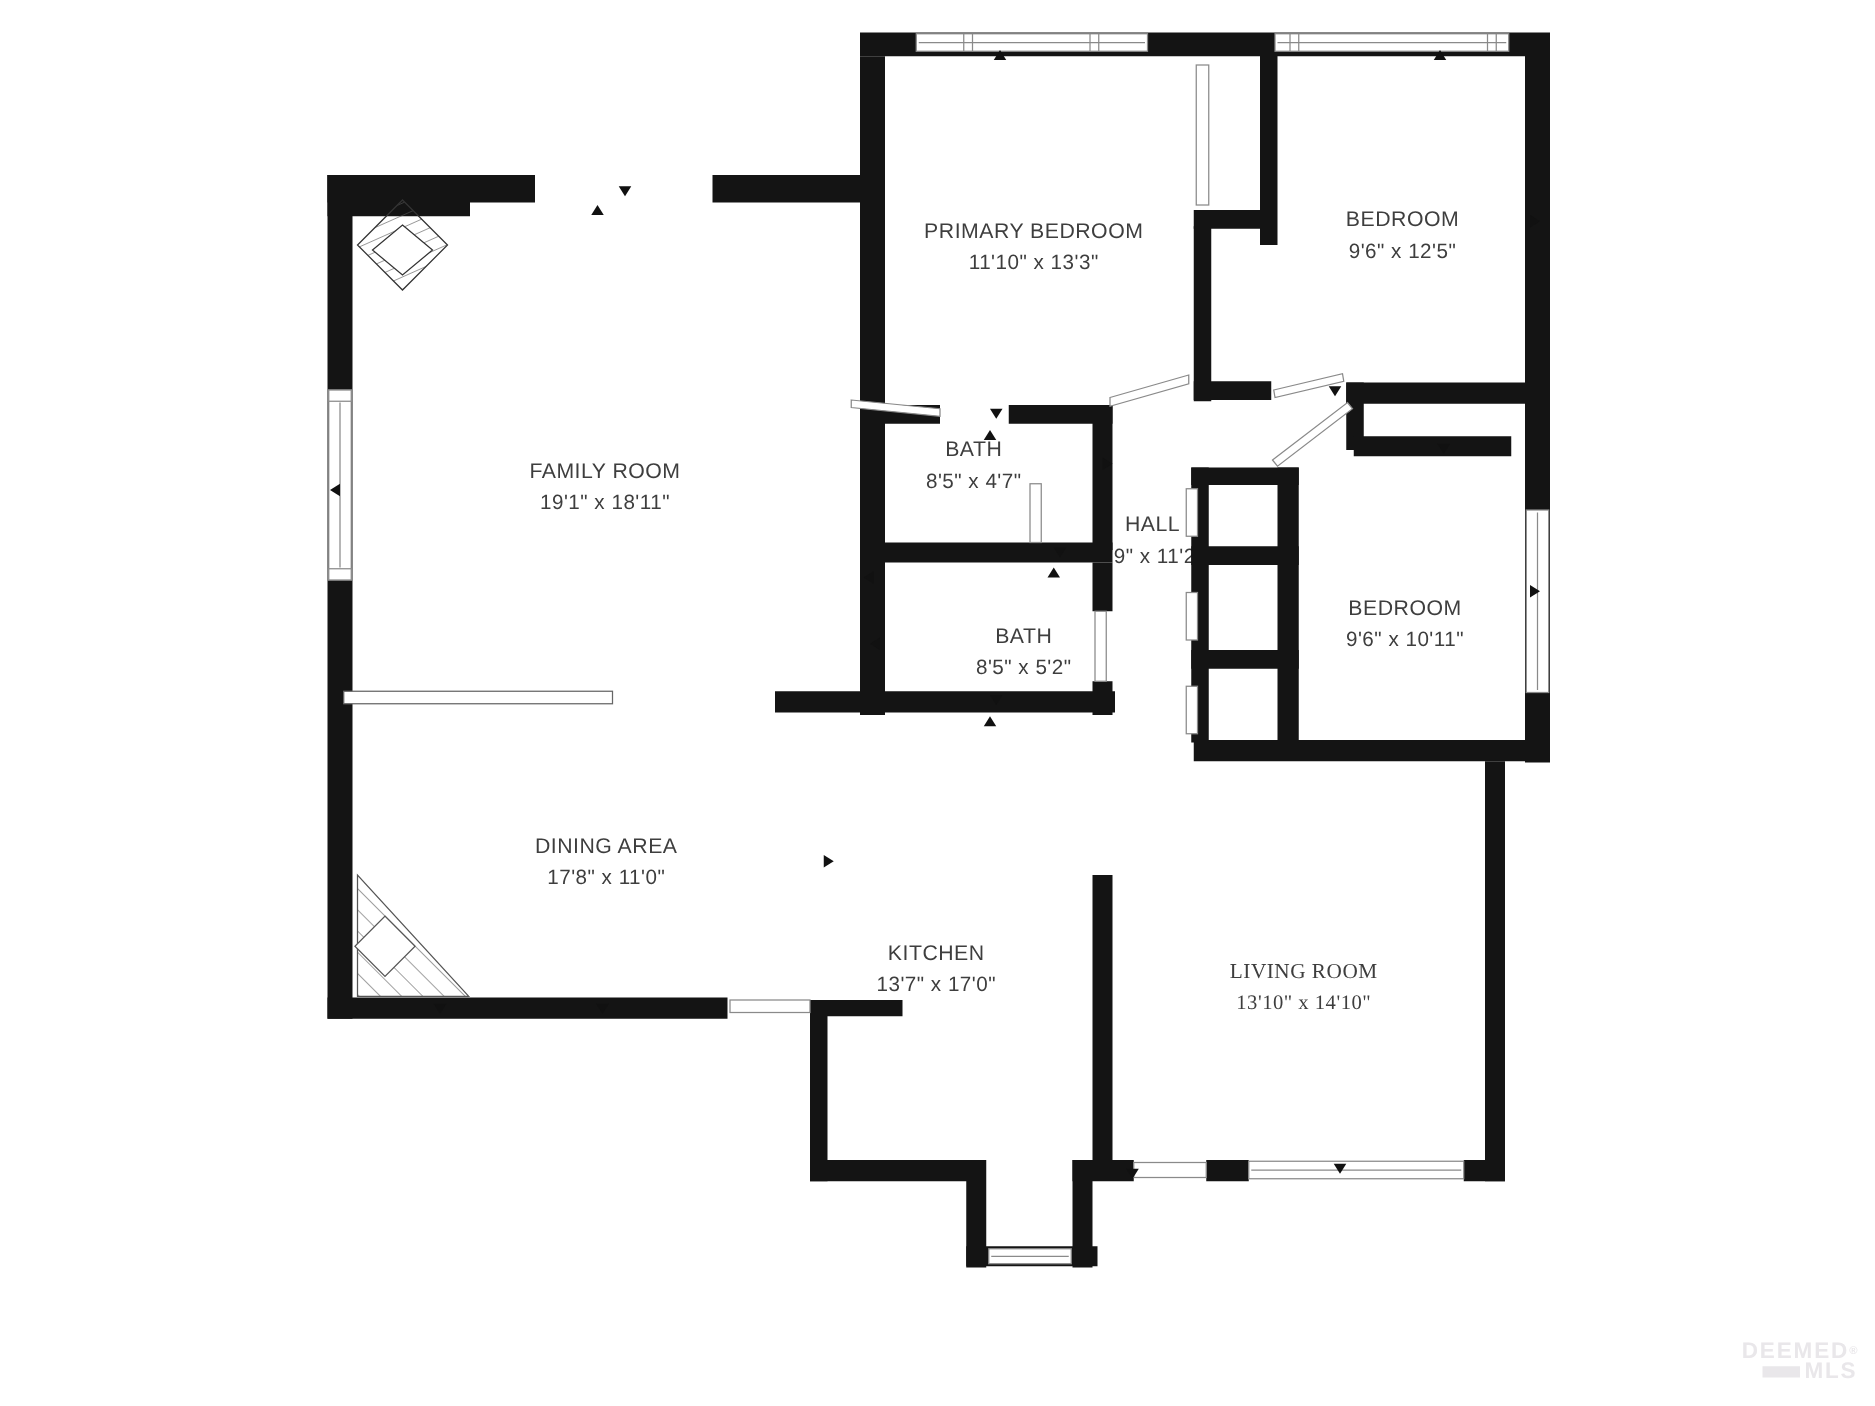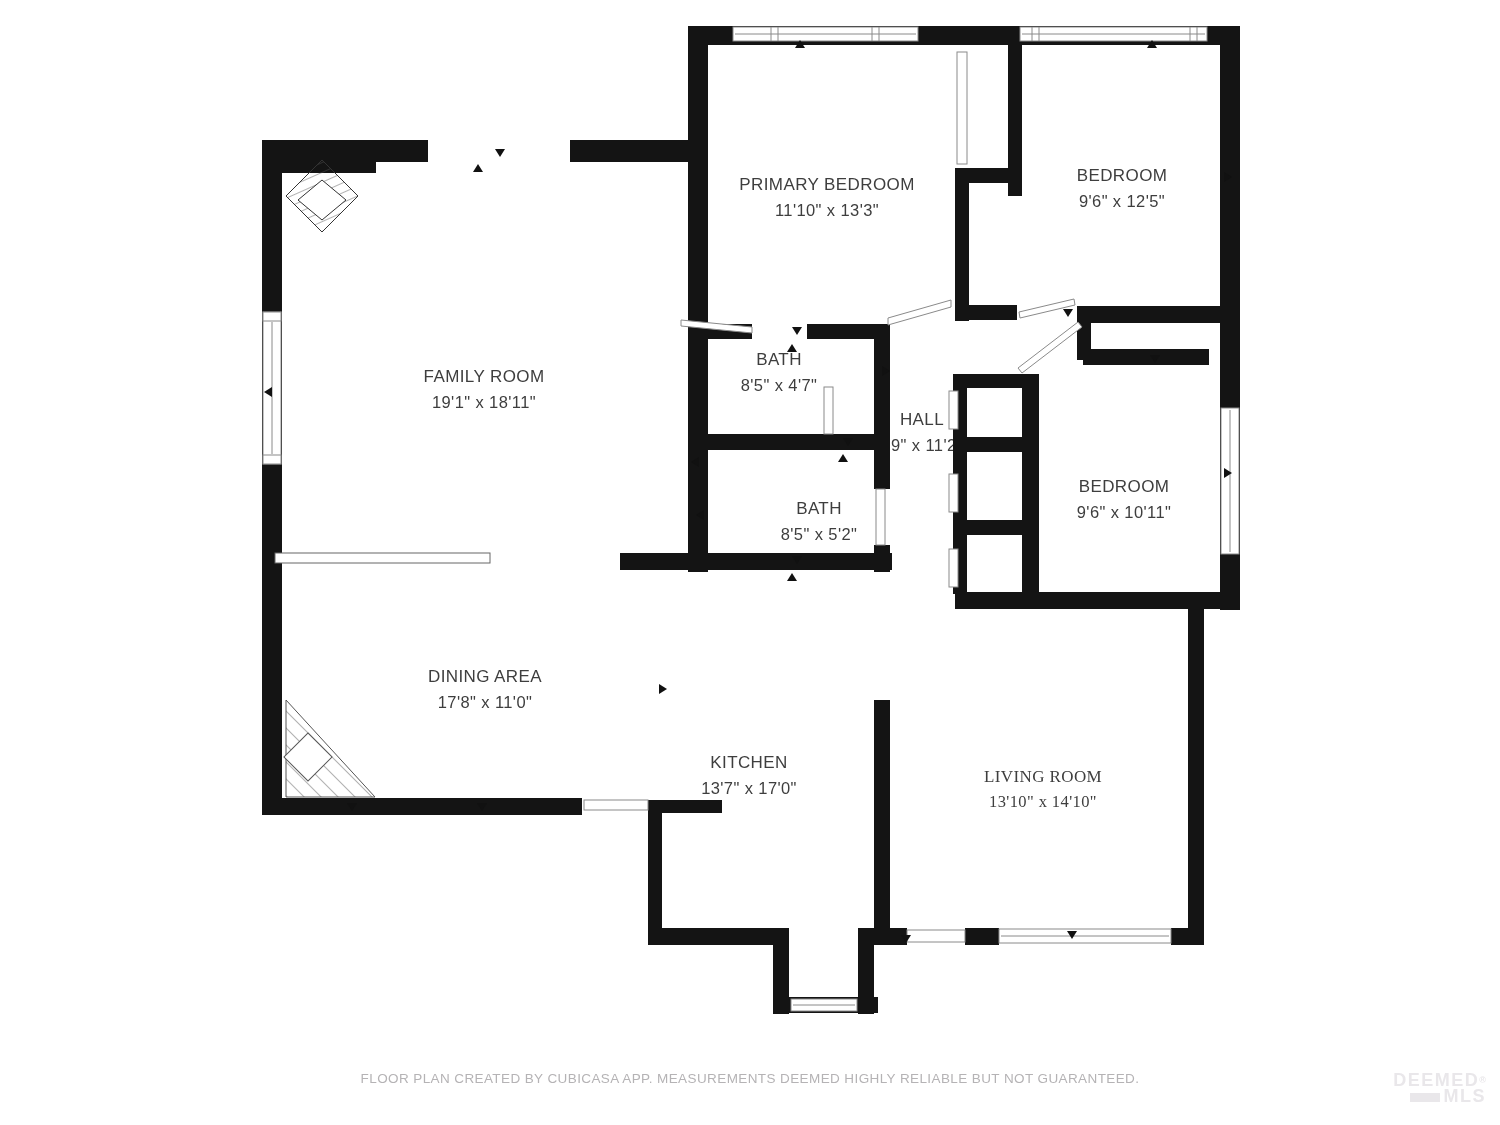--- a/index.html
+++ b/index.html
@@ -207,20 +207,19 @@
       <polygon points="477,803 487,803 482,811"></polygon>
       <polygon points="659,684 659,694 667,689"></polygon>
       <polygon points="901,935 911,935 906,943"></polygon>
       <polygon points="1067,931 1077,931 1072,939"></polygon>
       <polygon points="1224,172 1224,182 1232,177"></polygon>
       <polygon points="704,510 704,520 696,515"></polygon>
     </g>
   </svg>
 
   <div class="overlay-layer">
-    <div class="footer-note">FLOOR PLAN CREATED BY CUBICASA APP. MEASUREMENTS DEEMED HIGHLY RELIABLE BUT NOT GUARANTEED.</div>
     <div class="watermark">
       <div><span>DEEMED</span><span class="wm-reg">®</span></div>
       <div><span class="wm-bar"></span><span>MLS</span></div>
     </div>
   </div>
 
 </div>
 
 </body></html>

